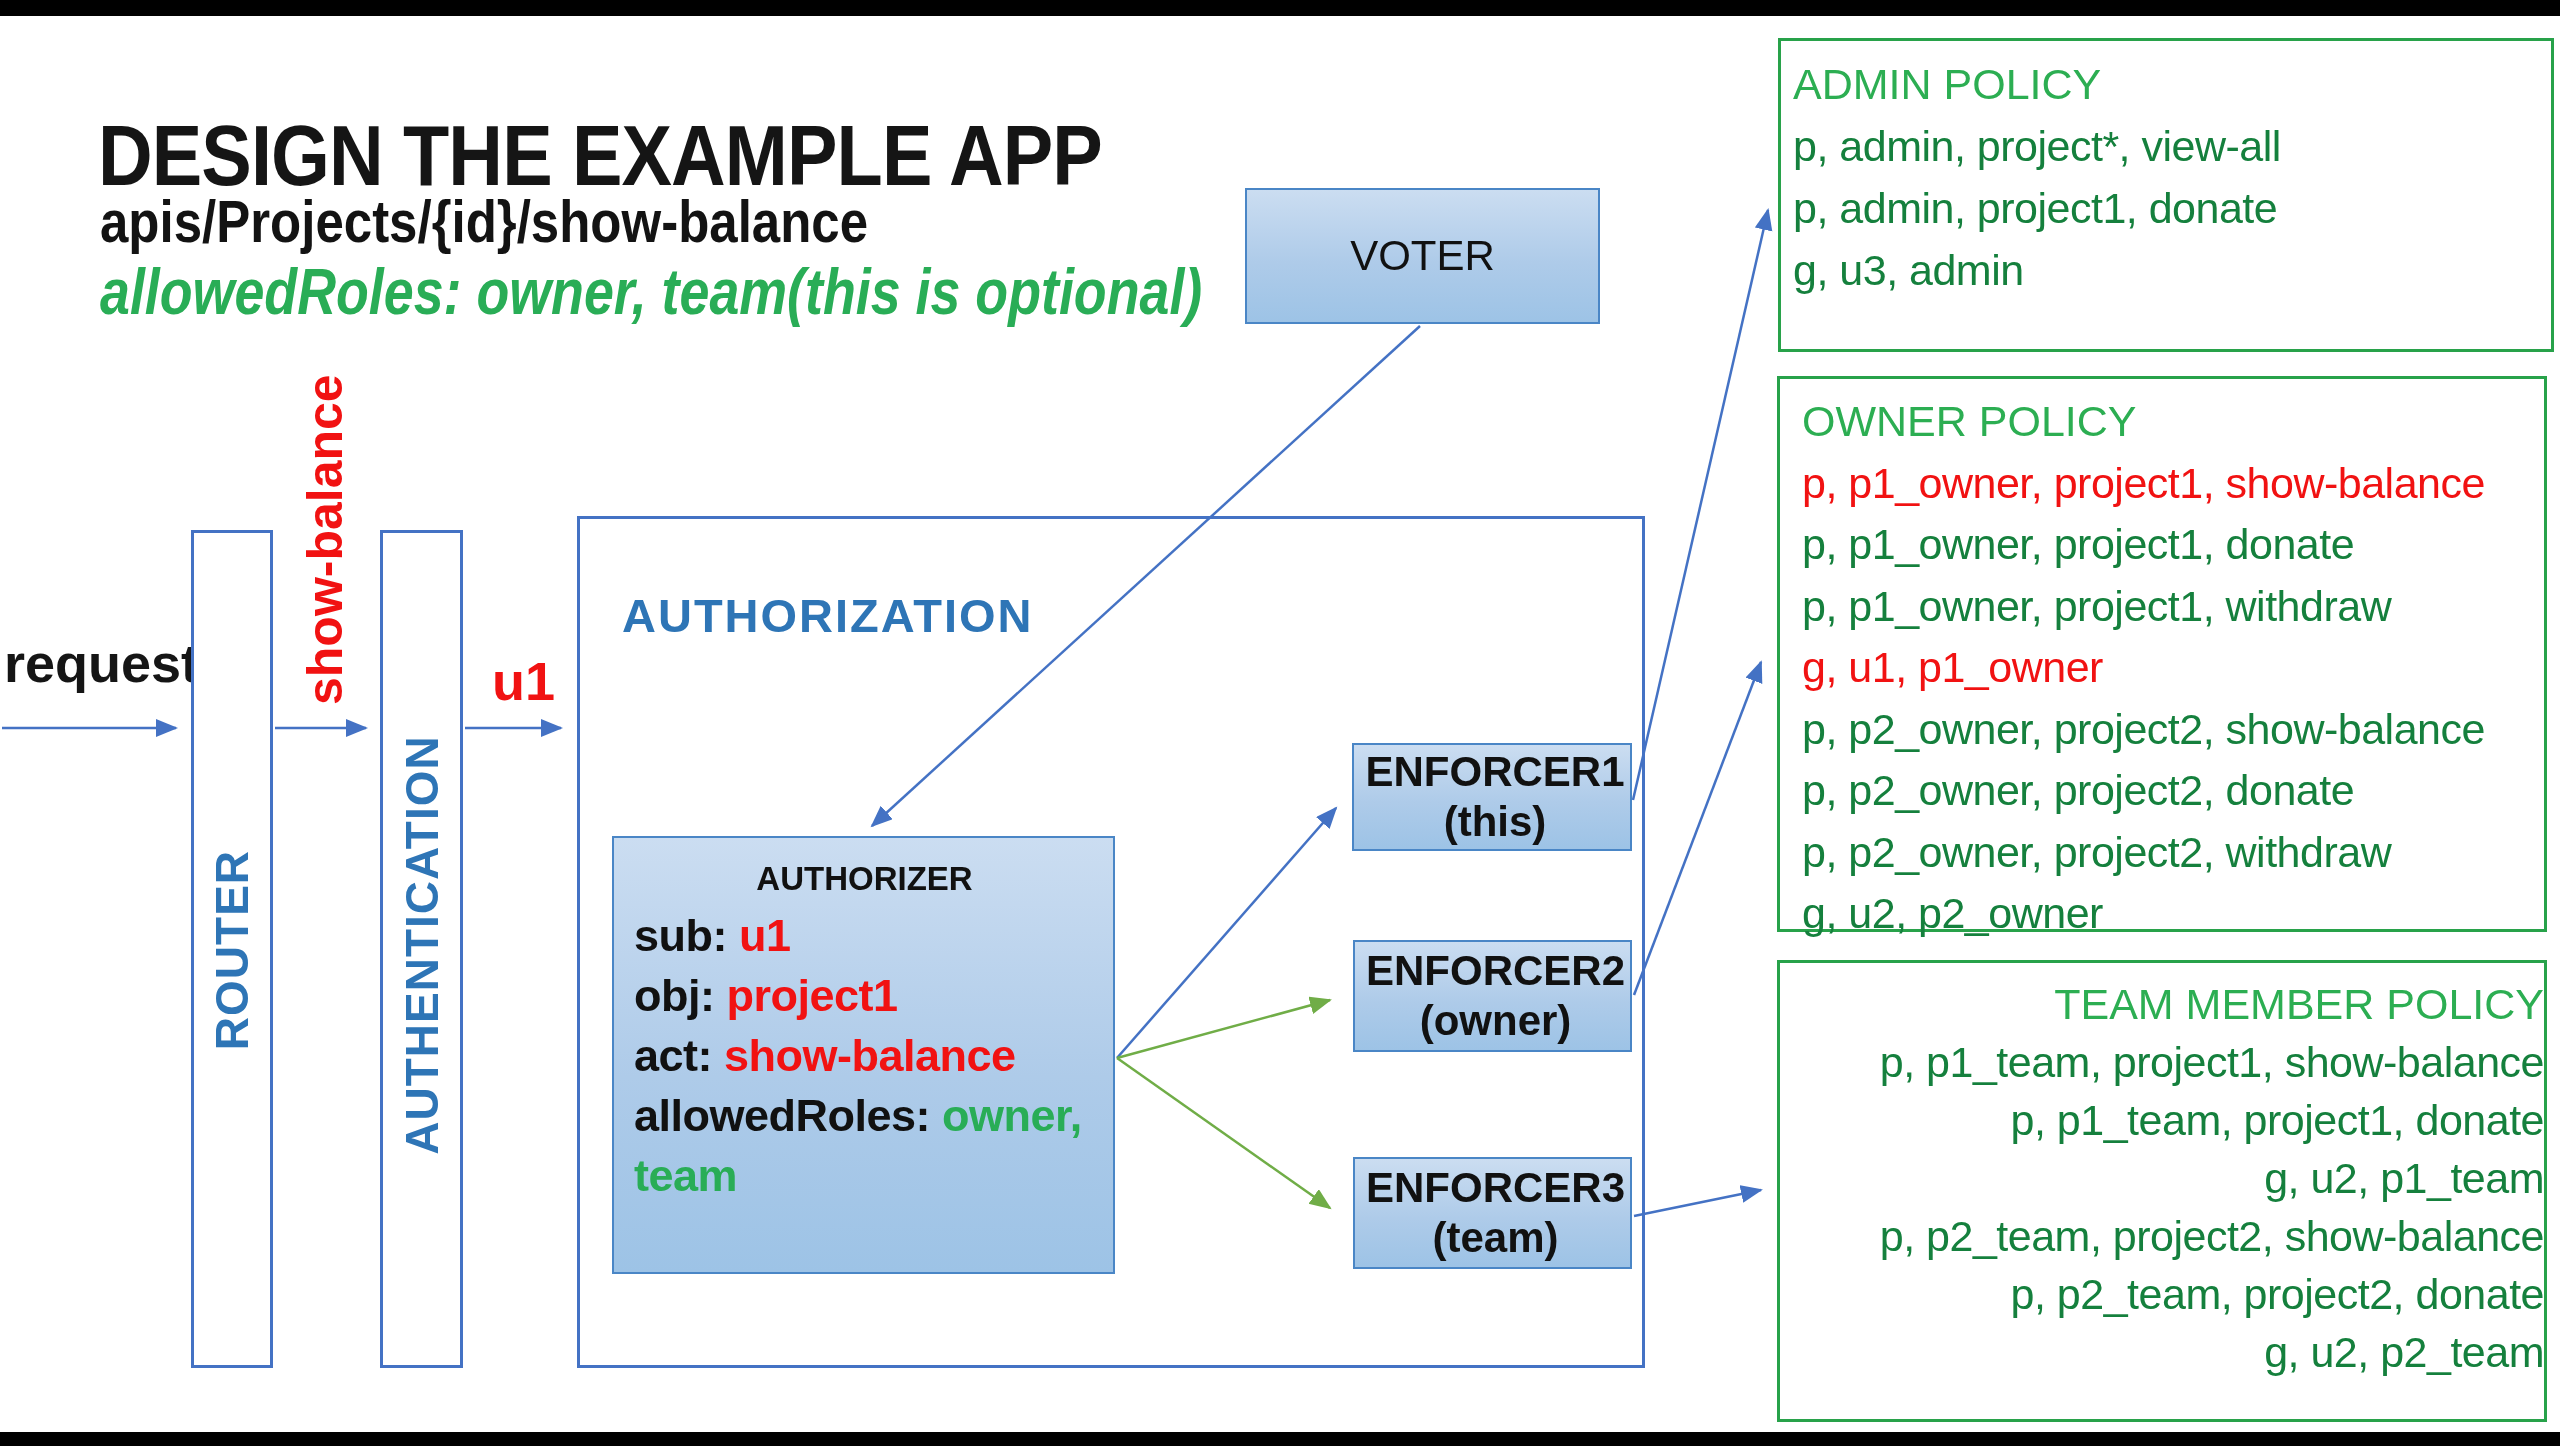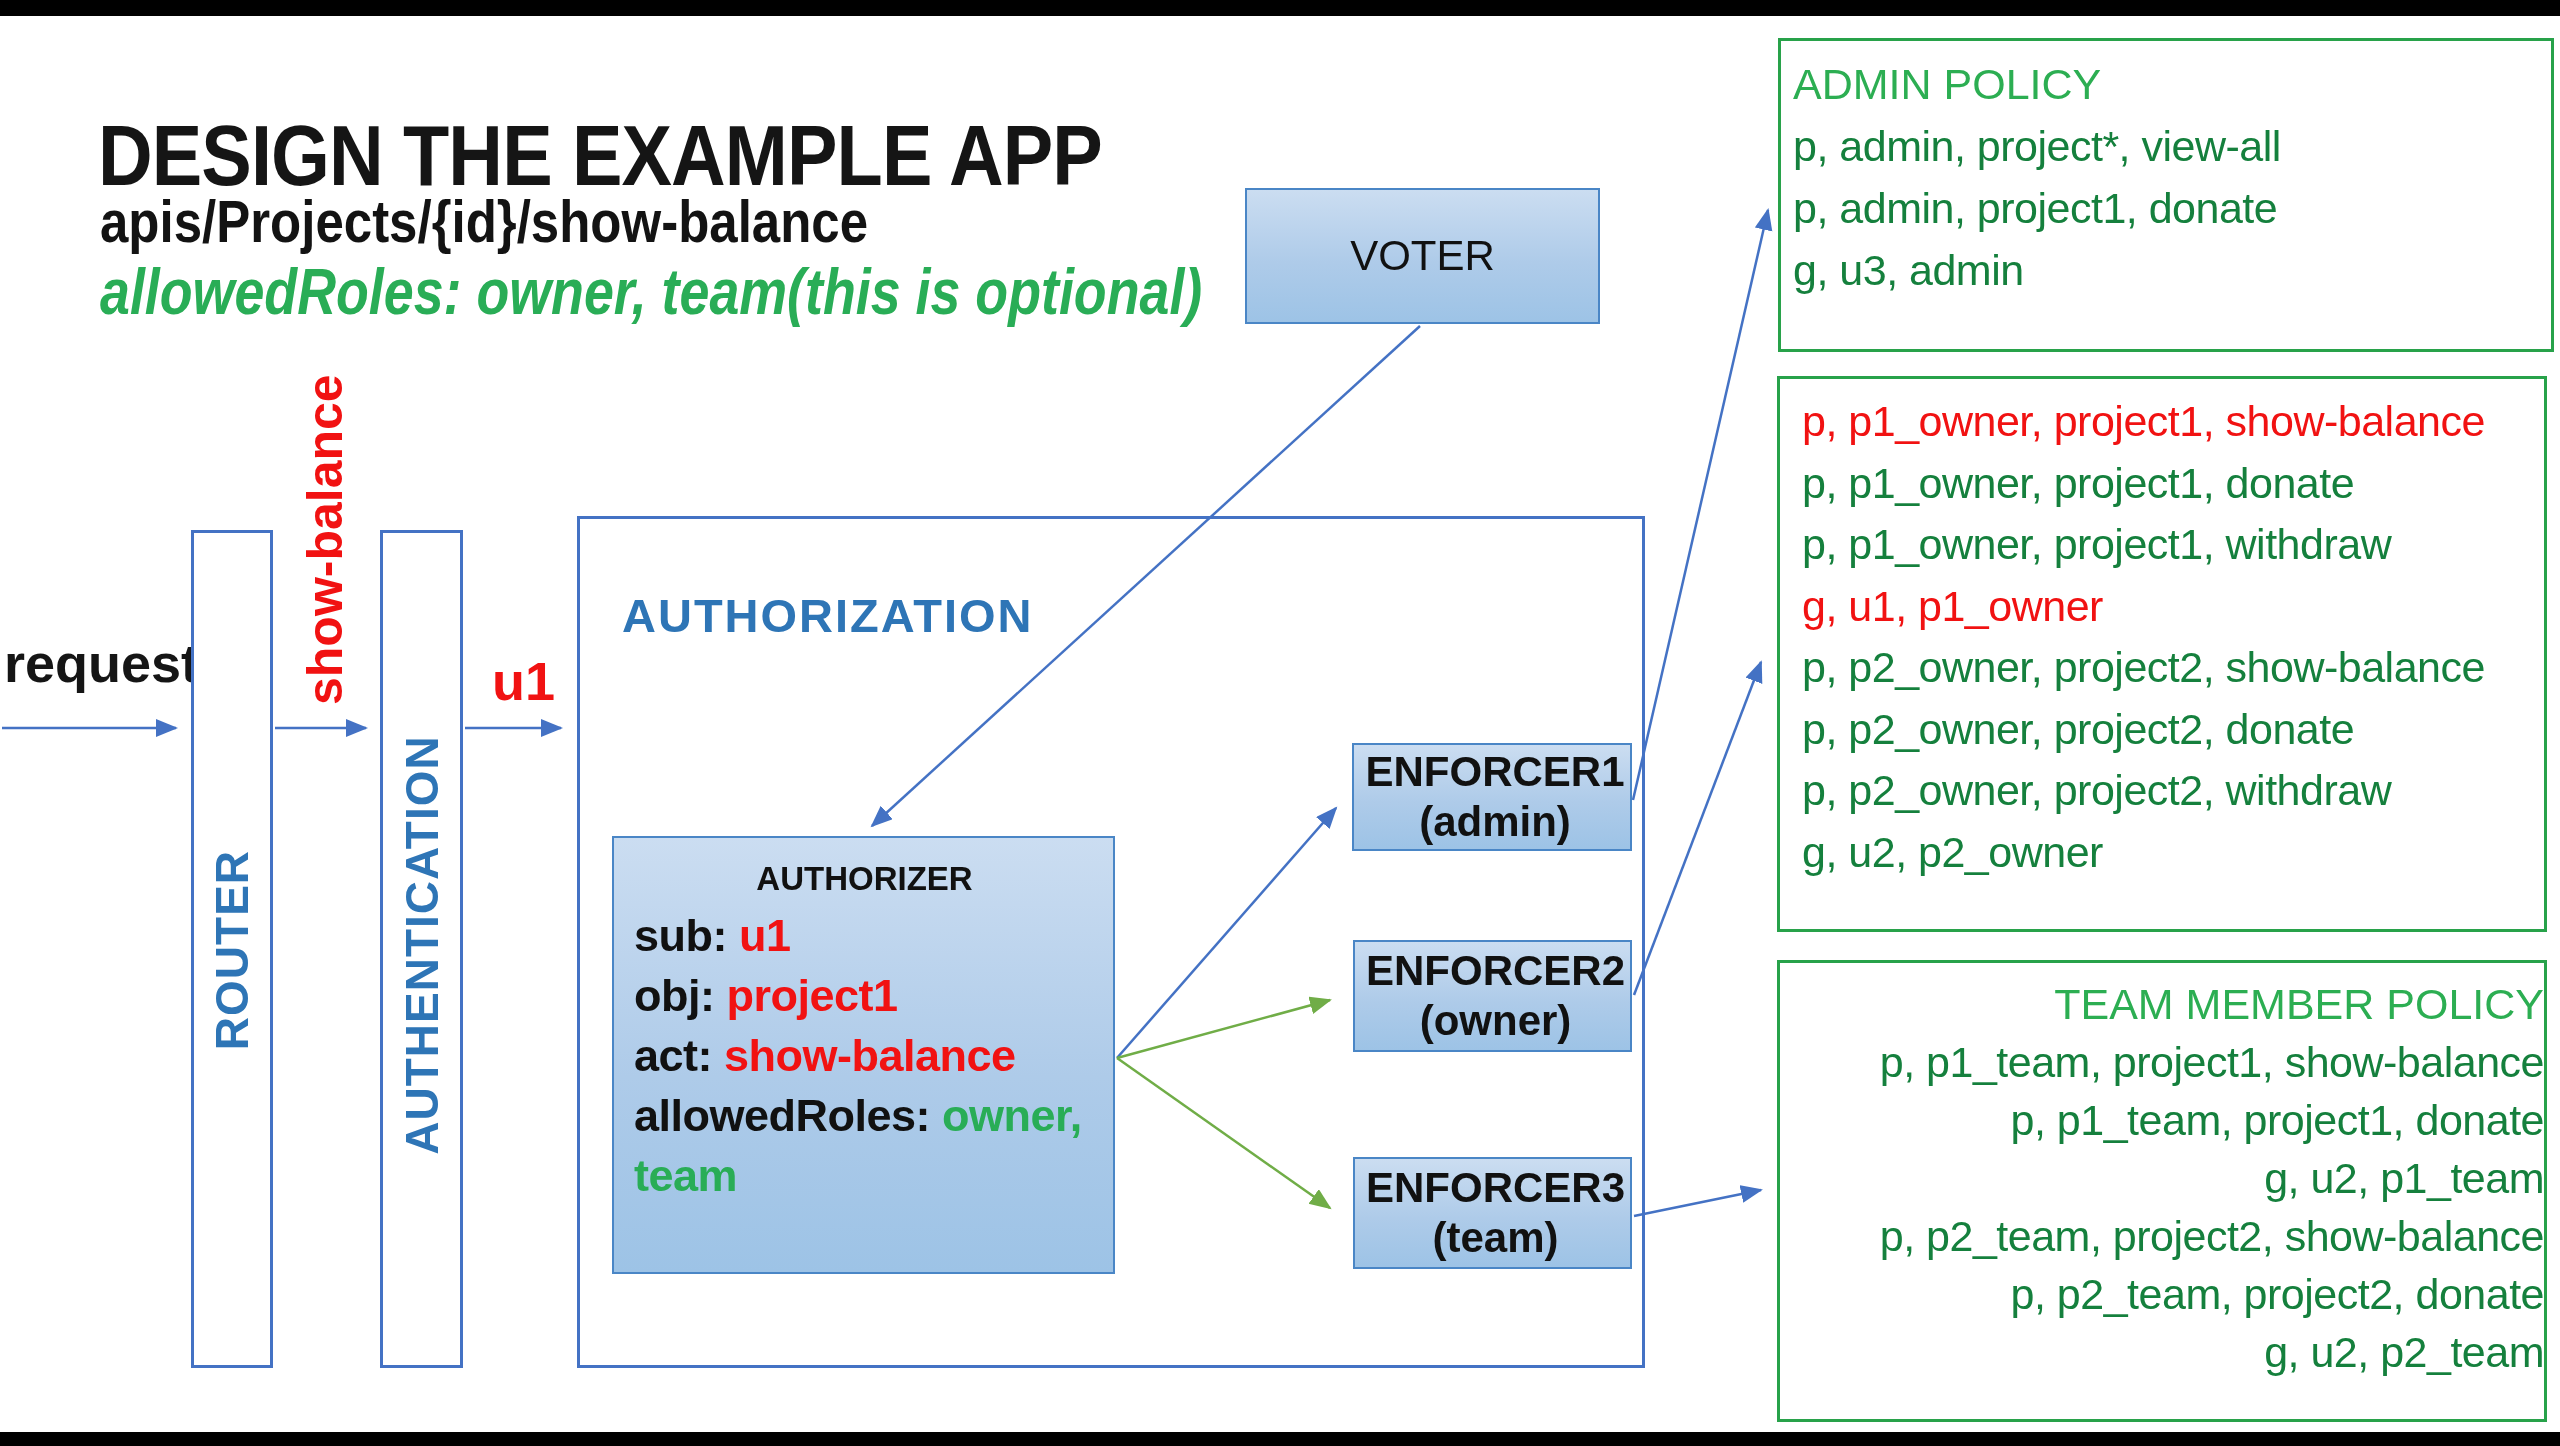--- a/index.html
+++ b/index.html
@@ -87,40 +87,41 @@
   <div class="bbox authorizer" style="left:612px;top:836px;width:503px;height:438px;">
     <div class="az-title">AUTHORIZER</div>
     <div class="az-row"><span>sub:</span> <span class="red">u1</span></div>
     <div class="az-row"><span>obj:</span> <span class="red">project1</span></div>
     <div class="az-row"><span>act:</span> <span class="red">show-balance</span></div>
     <div class="az-row"><span>allowedRoles:</span> <span class="green">owner, team</span></div>
   </div>
 
   <div class="bbox enforcer" style="left:1352px;top:743px;width:280px;height:108px;">
     <div>ENFORCER1</div>
-    <div>(admin)</div>
+    <div>(this)</div>
   </div>
   <div class="bbox enforcer" style="left:1353px;top:940px;width:279px;height:112px;">
     <div>ENFORCER2</div>
     <div>(owner)</div>
   </div>
   <div class="bbox enforcer" style="left:1353px;top:1157px;width:279px;height:112px;">
     <div>ENFORCER3</div>
     <div>(team)</div>
   </div>
 
   <div class="pbox policy-admin" style="left:1778px;top:38px;width:776px;height:314px;padding-left:12px;">
     <div class="ptitle">ADMIN POLICY</div>
     <div>
         <div class="prow black">p, admin, project*, view-all</div>
         <div class="prow black">p, admin, project1, donate</div>
         <div class="prow black">g, u3, admin</div>
       </div>
   </div>
   <div class="pbox policy-owner" style="left:1777px;top:376px;width:770px;height:556px;">
+    <div class="ptitle">OWNER POLICY</div>
     <div>
         <div class="prow red">p, p1_owner, project1, show-balance</div>
         <div class="prow black">p, p1_owner, project1, donate</div>
         <div class="prow black">p, p1_owner, project1, withdraw</div>
         <div class="prow red">g, u1, p1_owner</div>
         <div class="prow black">p, p2_owner, project2, show-balance</div>
         <div class="prow black">p, p2_owner, project2, donate</div>
         <div class="prow black">p, p2_owner, project2, withdraw</div>
         <div class="prow black">g, u2, p2_owner</div>
       </div>

